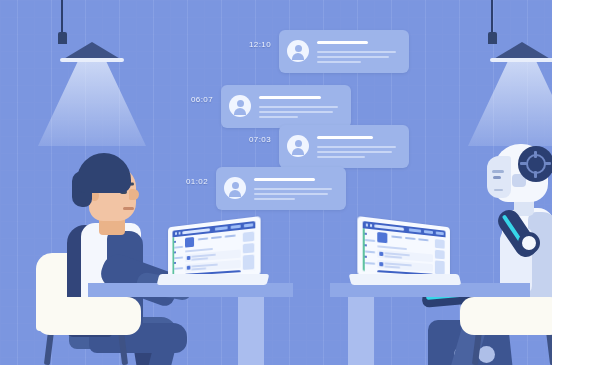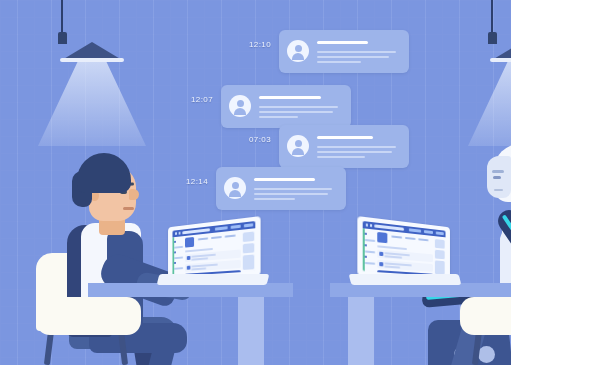--- a/index.html
+++ b/index.html
@@ -1,20 +1,20 @@
 <!DOCTYPE html>
 <html><head>
 <meta charset="utf-8">
 <style>
   html,body{margin:0;padding:0;background:#fff;}
   body{font-family:"Liberation Sans", sans-serif;}
 
   #scene{
     position:relative;
-    width:511px;height:365px;
+    width:552px;height:365px;
     overflow:hidden;
     background:#7b96e0;
   }
 
   
   .wall{
     position:absolute;left:0;top:0;width:600px;height:365px;
     background-color:#7b96e0;
     background-image:
       linear-gradient(#8aa2e5 1.2px, transparent 1.2px),
@@ -281,21 +281,21 @@
       <div class="lines">
         <div class="l-title" style="width:62%"></div>
         <div class="l-body" style="width:96%"></div>
         <div class="l-body" style="width:88%"></div>
         <div class="l-body" style="width:54%"></div>
       </div>
     </div>
   </div>
 
   <div class="chat-row" id="bubble-2">
-    <div class="chat-time">12:07</div>
+    <div class="chat-time">06:07</div>
     <div class="bubble">
       <div class="avatar"></div>
       <div class="lines">
         <div class="l-title" style="width:76%"></div>
         <div class="l-body" style="width:96%"></div>
         <div class="l-body" style="width:90%"></div>
         <div class="l-body" style="width:48%"></div>
       </div>
     </div>
   </div>
@@ -307,21 +307,21 @@
       <div class="lines">
         <div class="l-title" style="width:68%"></div>
         <div class="l-body" style="width:96%"></div>
         <div class="l-body" style="width:92%"></div>
         <div class="l-body" style="width:58%"></div>
       </div>
     </div>
   </div>
 
   <div class="chat-row" id="bubble-4">
-    <div class="chat-time">12:14</div>
+    <div class="chat-time">01:02</div>
     <div class="bubble">
       <div class="avatar"></div>
       <div class="lines">
         <div class="l-title" style="width:74%"></div>
         <div class="l-body" style="width:95%"></div>
         <div class="l-body" style="width:90%"></div>
         <div class="l-body" style="width:50%"></div>
       </div>
     </div>
   </div>

